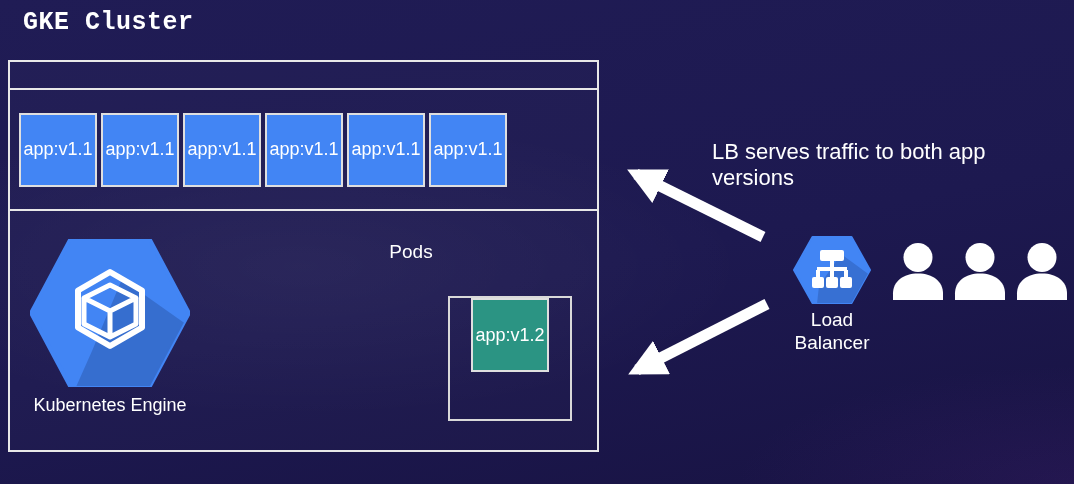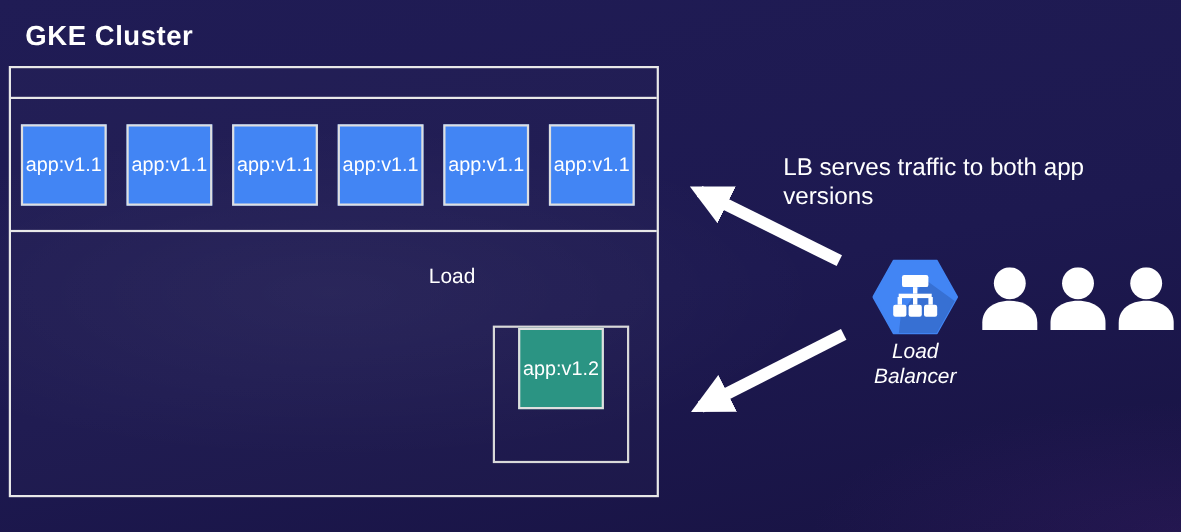--- a/index.html
+++ b/index.html
@@ -9,33 +9,33 @@
     color:#fff;
   }
   .canvas{
     position:relative;width:1074px;height:484px;
     background:
       radial-gradient(60% 45% at 28% 55%, rgba(255,255,255,0.045), rgba(0,0,0,0) 70%),
       radial-gradient(45% 35% at 100% 100%, rgba(90,40,140,0.18), rgba(0,0,0,0) 70%),
       linear-gradient(168deg,#201c55 0%,#1d1950 55%,#181343 100%);
   }
   .title{
-    position:absolute;left:23px;top:19px;
-    font-family:Liberation Sans, sans-serif;
+    position:absolute;left:23px;top:8px;
+    font-family:Liberation Mono, monospace;
     font-weight:bold;font-size:25px;letter-spacing:0.5px;color:#fff;
   }
   
   .cluster-box{
     position:absolute;left:8px;top:60px;width:587px;height:388px;
     border:2px solid #e8e8e8;background:rgba(255,255,255,0.015);
   }
   .cluster-header{height:26px;border-bottom:2px solid #e8e8e8;}
   .pods-row{
     height:121px;border-bottom:2px solid #e8e8e8;
-    display:flex;align-items:center;gap:18px;padding-left:9px;box-sizing:border-box;
+    display:flex;align-items:center;gap:4px;padding-left:9px;box-sizing:border-box;
   }
   .pod{
     width:78px;height:74px;box-sizing:border-box;
     border:2px solid #dfdfdf;
     display:flex;align-items:center;justify-content:center;
     font-size:18px;color:#fff;white-space:nowrap;
   }
   .pod-blue{background:#4285f4;}
   .pod-green{background:#2b9483;}
   .cluster-body{position:relative;height:237px;}
@@ -49,21 +49,21 @@
     position:absolute;left:438px;top:85px;width:124px;height:125px;box-sizing:border-box;
     border:2px solid #d9d9d9;
     display:flex;align-items:flex-start;justify-content:center;
   }
   
   .annotation{
     position:absolute;left:712px;top:139px;width:350px;
     text-align:left;font-size:22px;line-height:1.18;
   }
   .arrows-overlay{position:absolute;left:0;top:0;width:1074px;height:484px;pointer-events:none;}
-  .lb-block{position:absolute;left:772px;top:236px;width:120px;text-align:center;font-style:italic;}
+  .lb-block{position:absolute;left:772px;top:236px;width:120px;text-align:center;}
   .lb-label{margin-top:5px;font-size:19px;line-height:1.2;}
   .users-row{position:absolute;left:892px;top:243px;display:flex;gap:10px;}
 </style>
 </head>
 <body>
 
 <div class="canvas">
 
   <div class="title">GKE Cluster</div>
 
@@ -73,22 +73,38 @@
     <div class="pods-row">
       <div class="pod pod-blue">app:v1.1</div>
       <div class="pod pod-blue">app:v1.1</div>
       <div class="pod pod-blue">app:v1.1</div>
       <div class="pod pod-blue">app:v1.1</div>
       <div class="pod pod-blue">app:v1.1</div>
       <div class="pod pod-blue">app:v1.1</div>
     </div>
 
     <div class="cluster-body">
-      <div class="pods-label">Load</div>
+      <div class="pods-label">Pods</div>
 
+      <div class="ke-block">
+        <span>
+          <svg width="160" height="148" viewBox="0 0 160 148">
+            <defs>
+              <clipPath id="keClip">
+                  <polygon points="40,1 120,1 159,74 120,147 40,147 1,74"></polygon>
+                </clipPath>
+            </defs>
+            <polygon points="40,1 120,1 159,74 120,147 40,147 1,74" fill="#4285f4" stroke="#4285f4" stroke-width="4" stroke-linejoin="round"></polygon>
+            <polygon points="92,40 160,88 160,148 46,148 62,112" fill="rgba(8,18,60,0.20)" clip-path="url(#keClip)"></polygon>
+            <polygon points="80,33 112,51.5 112,88.5 80,107 48,88.5 48,51.5" fill="none" stroke="#fff" stroke-width="6" stroke-linejoin="round"></polygon>
+            <path d="M80 46 L106 59 L106 85 L80 98 L54 85 L54 59 Z M54 59 L80 72 L106 59 M80 72 L80 98" fill="none" stroke="#fff" stroke-width="5" stroke-linejoin="round" stroke-linecap="round"></path>
+          </svg>
+        </span>
+        <div class="ke-label">Kubernetes Engine</div>
+      </div>
 
       <div class="v2-container">
         <div class="pod pod-green">app:v1.2</div>
       </div>
     </div>
   </div>
 
   <div class="annotation">LB serves traffic to both app versions</div>
 
   <svg class="arrows-overlay" viewBox="0 0 1074 484">

